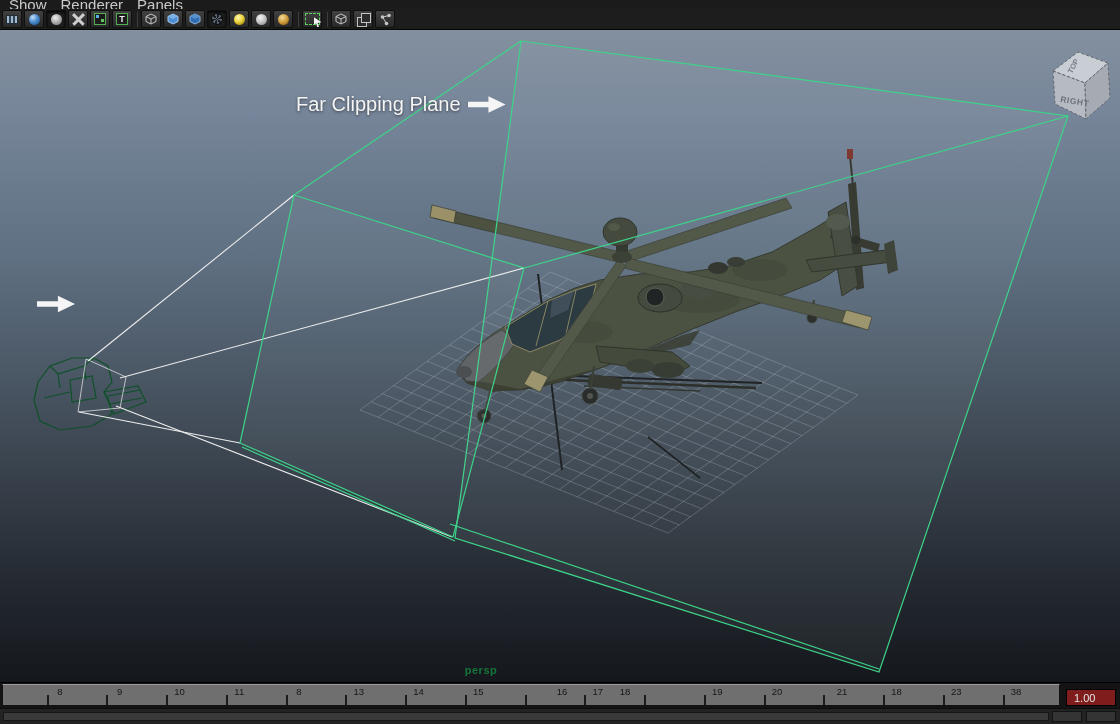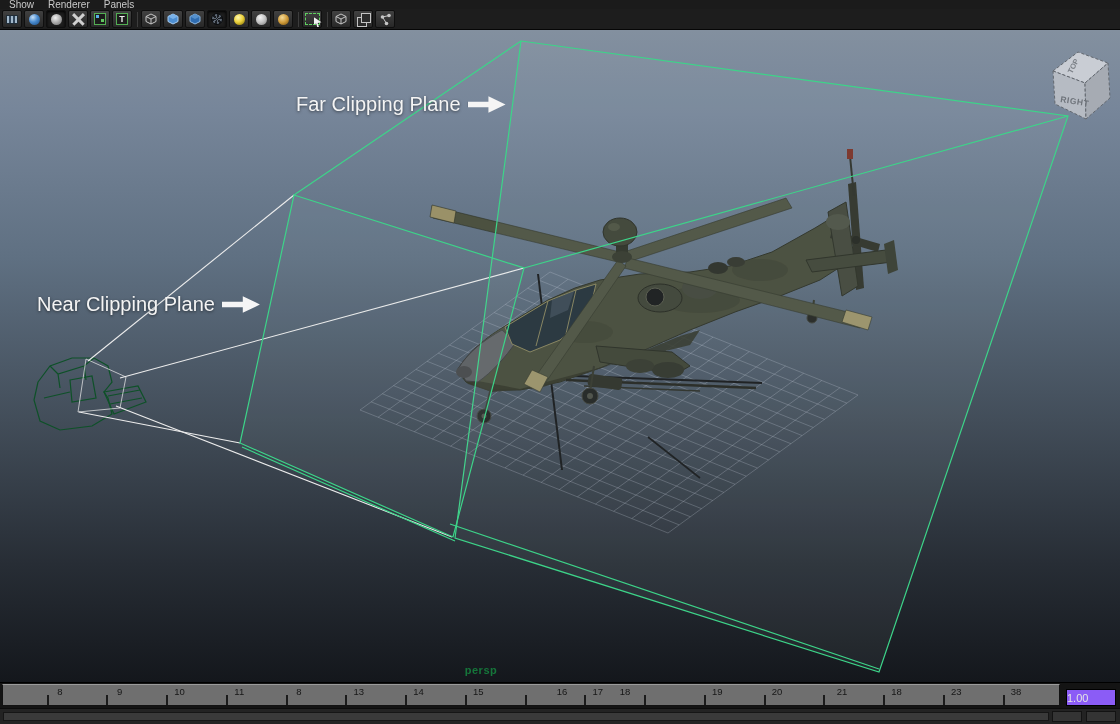--- a/index.html
+++ b/index.html
@@ -2,21 +2,21 @@
 <html><head>
 <meta charset="utf-8">
 <style>
   * { box-sizing: border-box; margin: 0; padding: 0; }
   html,body { width:1120px; height:724px; overflow:hidden; background:#111;
     font-family:"Liberation Sans", sans-serif; }
 
   
   .menu-bar { height:9px; background:#1b1b1b; display:flex; gap:14px;
     padding-left:9px; overflow:hidden; }
-  .menu-bar span { font-size:10px; line-height:9px; color:#c9c9c9; cursor:default; }
+  .menu-bar span { font-size:15px; line-height:9px; color:#c9c9c9; cursor:default; }
   .toolbar { height:21px; background:#1d1d1d; border-bottom:1px solid #060606;
     display:flex; align-items:center; padding-left:2px; }
   .tbtn { width:20px; height:18px; margin-right:2px; border:1px solid #0f0f0f;
     border-radius:2px; background:linear-gradient(#414141,#282828);
     display:flex; align-items:center; justify-content:center; position:relative; }
   .tbtn.pressed { background:#1e1e1e; box-shadow:inset 0 1px 3px #000; }
   .tsep { width:1px; height:15px; background:#070707; border-right:1px solid #3d3d3d; margin:0 3px; }
 
   .g-film { width:12px; height:9px; border:1px solid #202c36;
     background:repeating-linear-gradient(90deg,#a2b8ca 0 2px,#31455a 2px 4px); }
@@ -65,22 +65,22 @@
   .persp-label { position:absolute; left:436px; bottom:6px; width:90px; text-align:center;
     color:#15763a; font-size:11px; font-weight:bold; letter-spacing:.5px; }
 
   
   .timeline-row { display:flex; height:26px; background:#141414; border-top:1px solid #000; }
   .time-slider-track { position:relative; flex:1; margin:1px 2px 2px 2px;
     background:#6f6f6f; border:1px solid #121212; border-top-color:#9b9b9b; overflow:hidden; }
   .frame-num { position:absolute; top:1px; transform:translateX(-50%);
     font-size:9.5px; color:#161616; }
   .tick { position:absolute; bottom:0; width:2px; height:10px; background:#1b1b1b; }
-  .frame-field { width:50px; margin:6px 4px 2px 4px; background:#8b5cf6;
-    border:1px solid #000; color:#e4e4e4; font-size:11px; line-height:16px; padding-left:0; }
+  .frame-field { width:50px; margin:6px 4px 2px 4px; background:#7f1d1d;
+    border:1px solid #000; color:#e4e4e4; font-size:11px; line-height:16px; padding-left:7px; }
 
   .range-row { display:flex; height:16px; background:#232323; border-top:1px solid #0c0c0c;
     align-items:center; }
   .range-bar { flex:1; height:9px; margin:0 3px; background:#3a3a3a; border:1px solid #161616; }
   .range-btn { width:30px; height:11px; margin-right:4px; background:#343434; border:1px solid #131313; }
 </style>
 </head>
 <body>
 
 <div class="menu-bar">
@@ -302,21 +302,20 @@
       <text transform="translate(1072,74) rotate(-62)" font-size="7.5" font-weight="bold" fill="#7a7f86">TOP</text>
       <text transform="translate(1060,102) rotate(9)" font-size="8.5" font-weight="bold" fill="#6e737a" letter-spacing="0.5">RIGHT</text>
     </g>
   </svg>
 
   <div class="anno anno-far">
     <span>Far Clipping Plane</span>
     <span class="anno-arrow"></span>
   </div>
   <div class="anno anno-near">
-    <span>Near Clipping Plane</span>
     <span class="anno-arrow"></span>
   </div>
 
   <div class="persp-label">persp</div>
 </div>
 
 <div class="timeline-row">
   <div class="time-slider-track">
       <span class="frame-num" style="left: -2.75px;">7</span>
       <span class="frame-num" style="left: 57px;">8</span>

